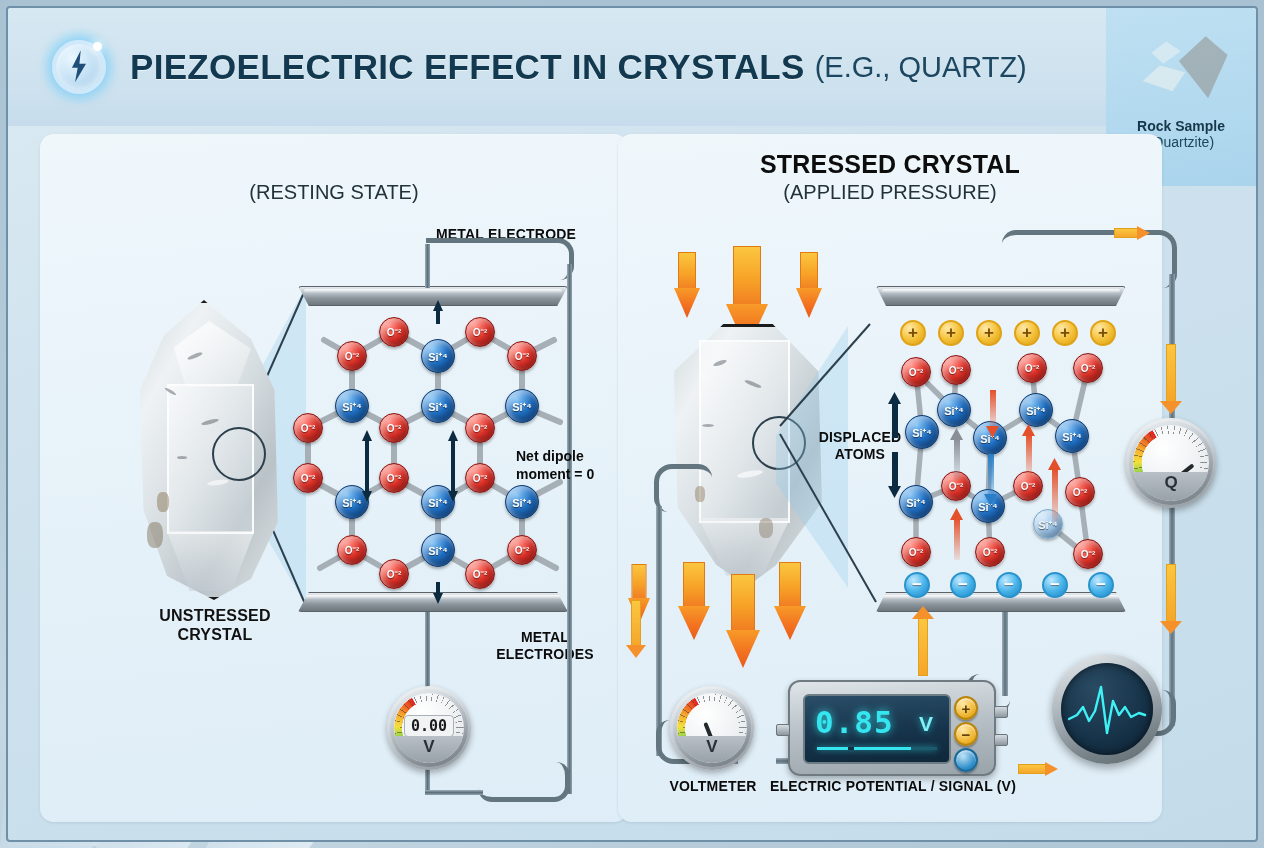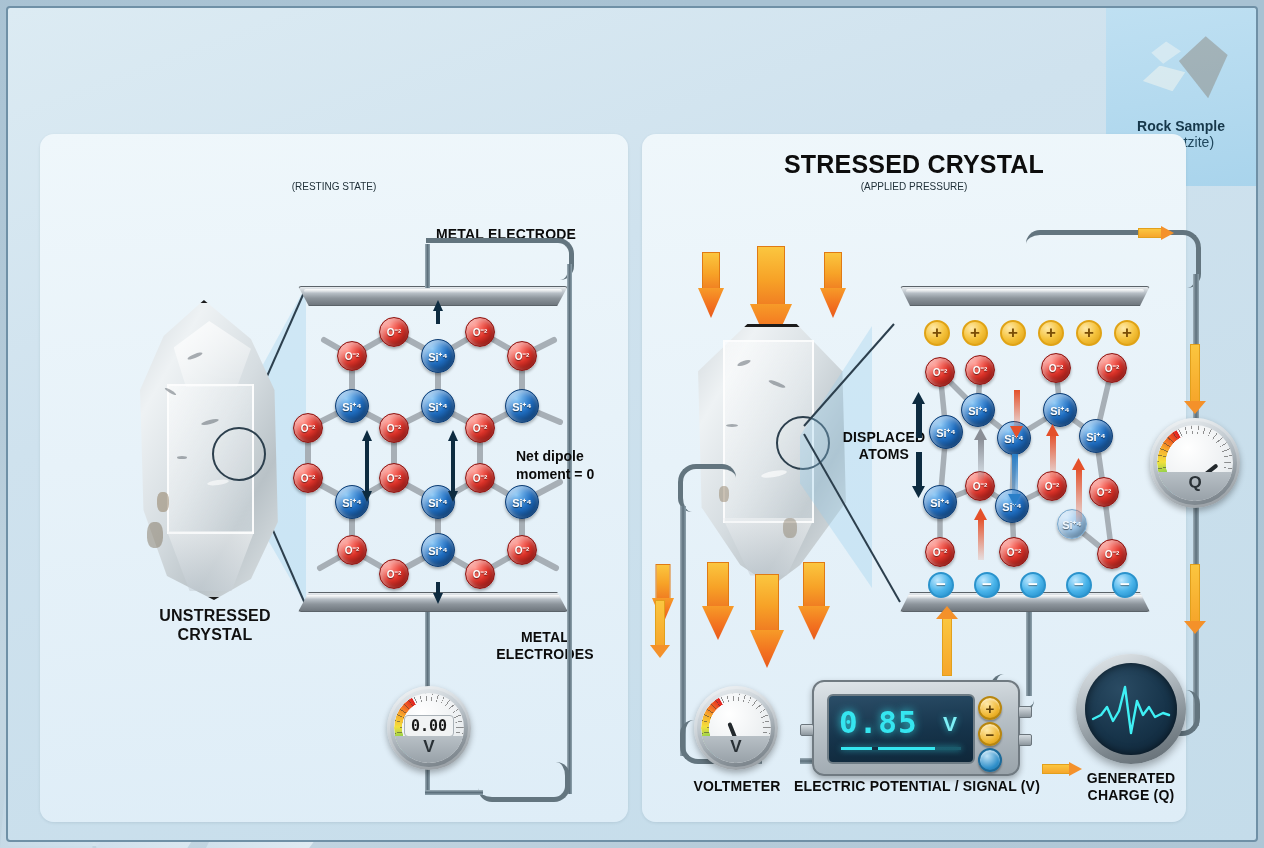--- a/index.html
+++ b/index.html
@@ -128,29 +128,29 @@
   .rock-card-bl .rock-label .l2{ font-size:17px; }
 
   
   .panel{
     position:absolute; top:134px; height:688px;
     background:linear-gradient(175deg,#eff7fb 0%, #e7f2f9 45%, #deedf7 100%);
     border-radius:14px;
     box-shadow:0 1px 3px rgba(40,70,90,.12);
   }
   .panel-left{ left:40px; width:588px; }
-  .panel-right{ left:642px; width:544px; }
+  .panel-right{ left:618px; width:544px; }
 
   .panel-title{
     position:absolute; left:0; right:0; top:16px; text-align:center;
     font-size:25px; font-weight:bold; color:#0d0d0d; letter-spacing:.2px;
   }
   .panel-sub{
     position:absolute; left:0; right:0; top:47px; text-align:center;
-    font-size:10px; color:#22323a;
+    font-size:20px; color:#22323a;
   }
 
   
   .crystal{ position:absolute; }
   .crystal .cbody{
     position:absolute; inset:0;
     background:linear-gradient(120deg,#cfd6da 0%, #eef2f4 22%, #d6dde1 48%, #b9c2c7 70%, #e7ecee 100%);
     border:3px solid #1b1b1b;
   }
   .crystal-left{ left:90px; top:166px; width:168px; height:300px; }
@@ -439,20 +439,30 @@
 
 <div id="stage">
 
   <div class="outer-border"></div>
   <div class="bg-crystal bgc1"></div>
   <div class="bg-crystal bgc2"></div>
   <div class="bg-crystal bgc3"></div>
   <div class="bg-crystal bgc4"></div>
   <div class="frame-edge"></div>
 
+  <div class="header">
+    <div class="bolt-badge">
+      <div class="bolt-glow"></div>
+      <div class="bolt-ring"></div>
+      <div class="bolt-glyph"></div>
+      <div class="bolt-dot"></div>
+    </div>
+    <div class="title-main">PIEZOELECTRIC EFFECT IN CRYSTALS</div>
+    <div class="title-sub">(E.G., QUARTZ)</div>
+  </div>
 
   <div class="rock-card-tr">
     <div class="rock">
       <div class="body"></div>
         <div class="facet f1"></div>
         <div class="facet f2"></div>
         <div class="facet f3"></div>
       <div class="outline"></div>
     </div>
     <div class="rock-label">
@@ -947,24 +957,20 @@
     <div class="lbl c" style="left:148px; top:644px; width:254px;">ELECTRIC POTENTIAL / SIGNAL (V)</div>
 
     <div class="scope" style="left:434px; top:520px; width:110px; height:110px;">
       <div class="scope-face" style="width:92px; height:92px;">
         <div class="scope-arc"></div>
         <svg style="position:absolute; left:6px; top:18px; width:80px; height:58px;">
           <polyline points="2,38 10,34 16,26 22,40 28,30 34,6 40,52 46,20 52,34 58,26 64,36 72,32 78,34" fill="none" stroke="#3ff0f5" stroke-width="2.4" stroke-linejoin="round" stroke-linecap="round"></polyline>
         </svg>
       </div>
     </div>
-    <div class="lbl c" style="left:424px; top:636px; width:130px;">
-      <span>GENERATED</span><br>
-      <span>CHARGE (Q)</span>
-    </div>
 
     <div class="gauge" style="left:508px; top:284px; width:90px; height:90px;">
       <div class="gauge-inner" style="width:76px; height:76px;">
         <div class="arcband ticks"></div>
         <div class="needle" style="transform:rotate(52deg);"></div>
         <div class="gauge-foot">Q</div>
       </div>
     </div>
   </div>
 

